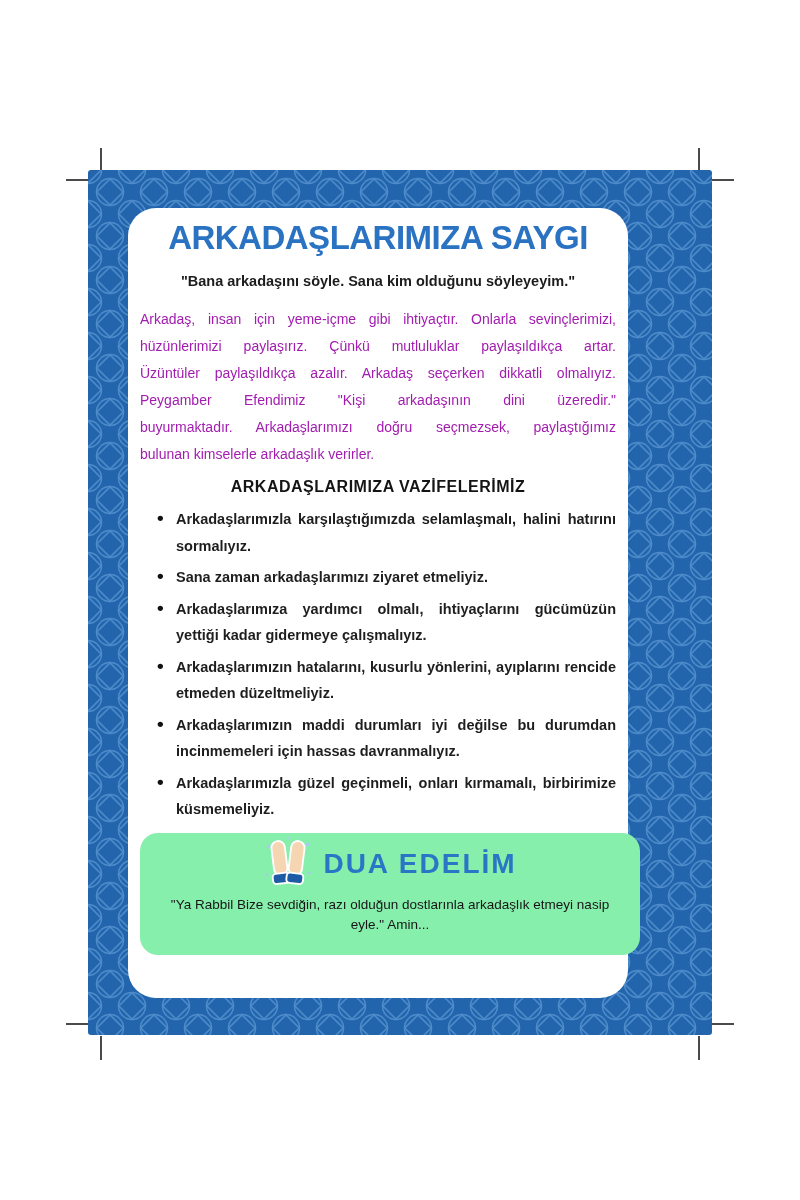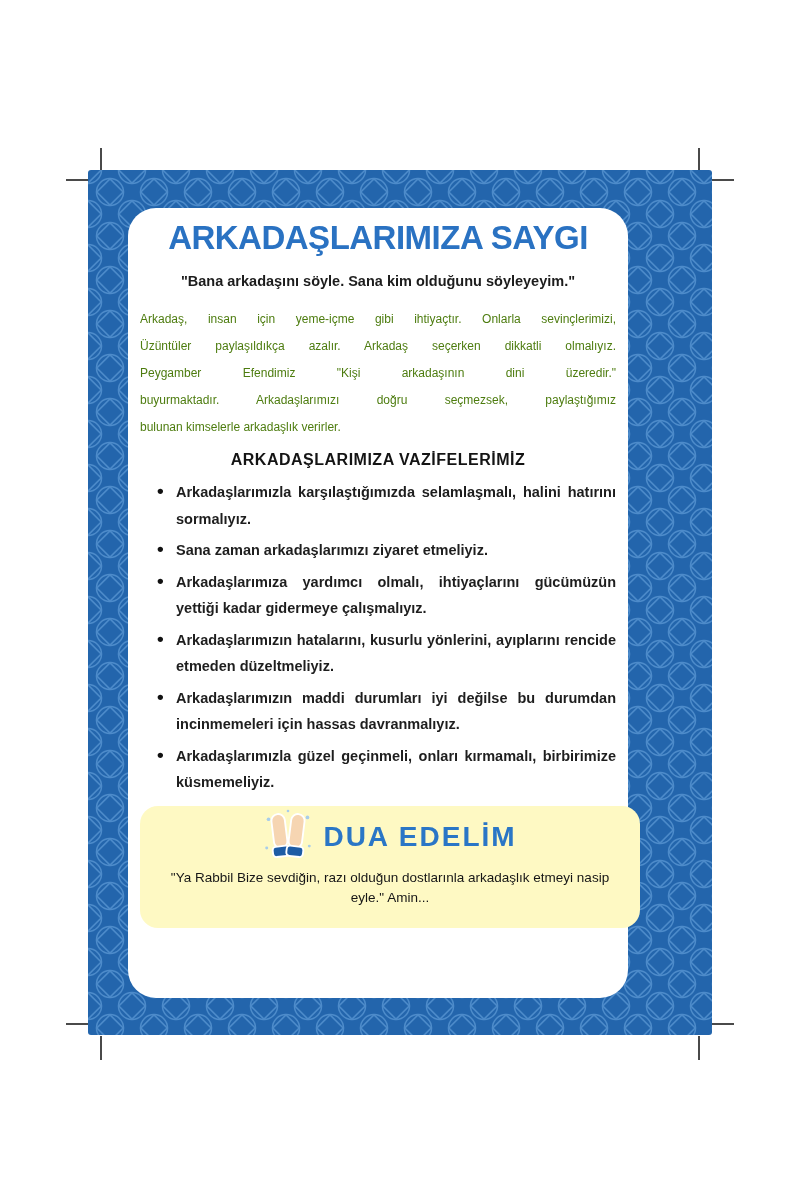--- a/index.html
+++ b/index.html
@@ -20,41 +20,41 @@
   }
   
   .title{
     margin-top:10px;text-align:center;color:#2a72c2;font-weight:bold;
     font-size:33px;line-height:40px;letter-spacing:-0.5px;white-space:nowrap;
   }
   .quote{
     margin-top:14px;text-align:center;font-weight:bold;font-size:14.5px;
     line-height:18px;color:#1c1c1c;
   }
-  .paragraph{margin-top:16px;font-size:12px;color:#4d7c0f;}
+  .paragraph{margin-top:16px;font-size:14px;color:#a21caf;}
   .pline{
     line-height:27px;white-space:nowrap;overflow:visible;
     text-align:justify;text-align-last:justify;
   }
   .pline.last{text-align-last:left;}
   .duties-heading{
     margin-top:6px;font-weight:bold;font-size:16px;line-height:26px;
     letter-spacing:0.5px;color:#141414;text-align:center;
   }
   ul.duties{margin:6px 0 0 0;padding:0 0 0 36px;list-style:none;font-weight:bold;}
   ul.duties li{
     position:relative;font-size:14.5px;line-height:26.5px;margin-bottom:5px;
     text-align:justify;color:#1e1e1e;
   }
   ul.duties li::before{
     content:"\2022";position:absolute;left:-19px;top:-1px;font-size:19px;color:#111;
   }
   
   .dua-box{
-    width:500px;margin:10px auto 0 auto;height:122px;background:#fef9c3;
+    width:500px;margin:10px auto 0 auto;height:122px;background:#86efac;
     border-radius:18px;box-sizing:border-box;padding-top:0;
   }
   .dua-head-row{display:flex;align-items:center;justify-content:center;gap:10px;}
   .dua-heading{
     color:#2a76c6;font-weight:bold;font-size:28px;letter-spacing:2px;line-height:56px;
   }
   .dua-text{
     margin:0 auto;max-width:468px;text-align:center;font-size:13.5px;
     line-height:20px;color:#161616;font-weight:normal;
   }
@@ -95,20 +95,21 @@
     </svg>
 
     <div class="inner">
 
       <div class="title">ARKADAŞLARIMIZA SAYGI</div>
 
       <div class="quote">"Bana arkadaşını söyle. Sana kim olduğunu söyleyeyim."</div>
 
       <div class="paragraph">
         <div class="pline">Arkadaş, insan için yeme-içme gibi ihtiyaçtır. Onlarla sevinçlerimizi,</div>
+        <div class="pline">hüzünlerimizi paylaşırız. Çünkü mutluluklar paylaşıldıkça artar.</div>
         <div class="pline">Üzüntüler paylaşıldıkça azalır. Arkadaş seçerken dikkatli olmalıyız.</div>
         <div class="pline">Peygamber Efendimiz "Kişi arkadaşının dini üzeredir."</div>
         <div class="pline">buyurmaktadır. Arkadaşlarımızı doğru seçmezsek, paylaştığımız</div>
         <div class="pline last">bulunan kimselerle arkadaşlık verirler.</div>
       </div>
 
       <div class="duties-heading">ARKADAŞLARIMIZA VAZİFELERİMİZ</div>
 
       <ul class="duties">
         <li>Arkadaşlarımızla karşılaştığımızda selamlaşmalı, halini hatırını sormalıyız.</li>

